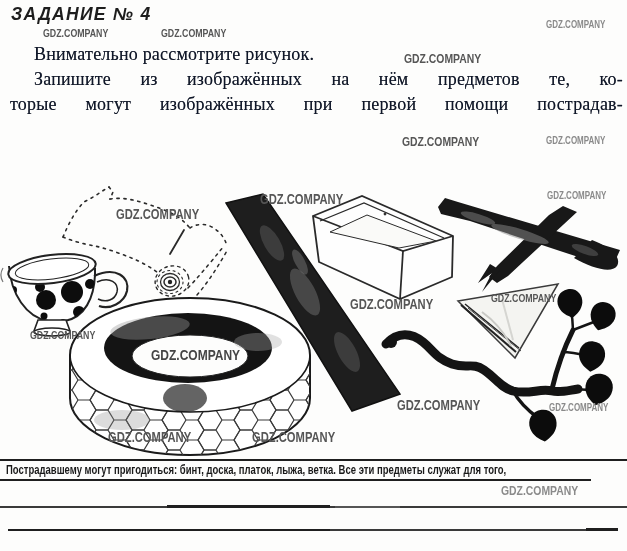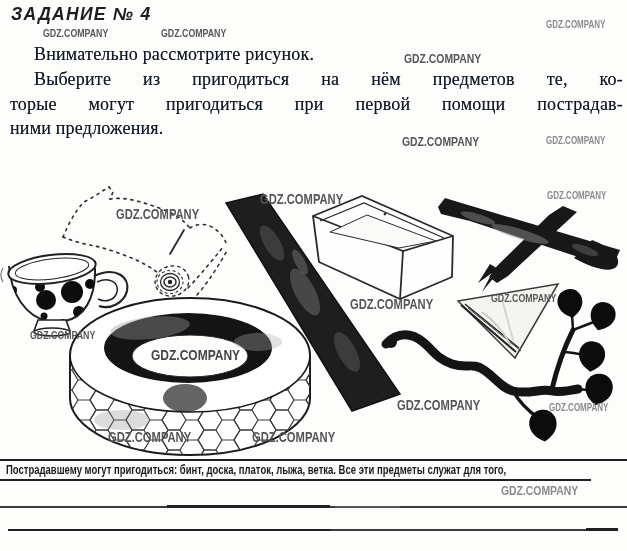--- a/index.html
+++ b/index.html
@@ -26,23 +26,22 @@
 </style>
 </head>
 <body>
 
 <div class="page">
 
   <h1 class="title">ЗАДАНИЕ № 4</h1>
 
   <div class="task">
     <div class="tline ind">Внимательно рассмотрите рисунок.</div>
-    <div class="tline ind just">Выберите из пригодиться на нём предметов те, ко-</div>
-    <div class="tline just">торые могут пригодиться при первой помощи пострадав-</div>
-    <div class="tline">ними предложения.</div>
+    <div class="tline ind just">Запишите из изображённых на нём предметов те, ко-</div>
+    <div class="tline just">торые могут изображённых при первой помощи пострадав-</div>
   </div>
 
   <svg class="illo" width="627" height="551" viewBox="0 0 627 551">
     <defs>
       <clipPath id="cupclip">
         <path d="M9,266 C11,294 26,317 48,321 C53,322 60,322 65,321 C85,317 94,298 95,275 L95,262 L9,258 Z"></path>
       </clipPath>
       <pattern id="hexp" width="36" height="20" patternUnits="userSpaceOnUse">
         <g fill="none" stroke="#3a3a3a" stroke-width="1.2">
           <path d="M6,0 L18,0 L24,10 L18,20 L6,20 L0,10 Z"></path>

